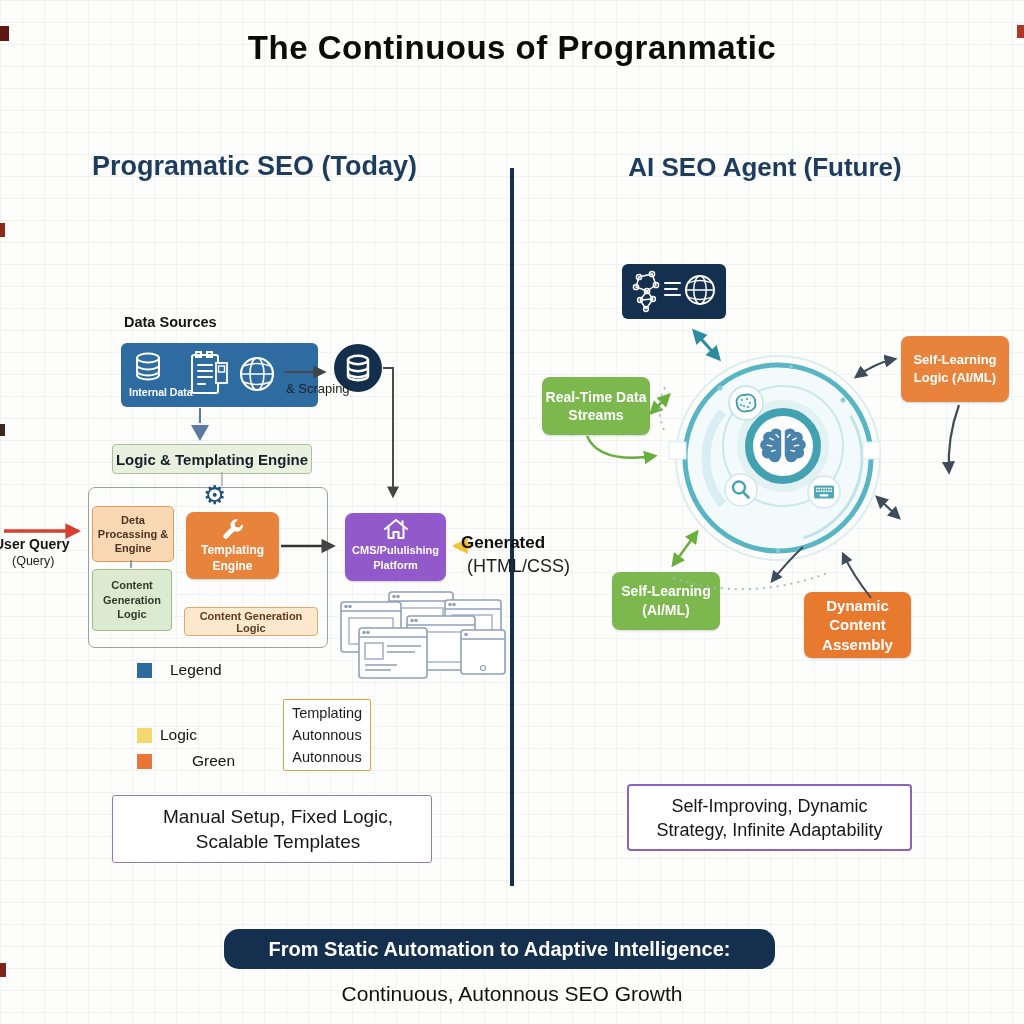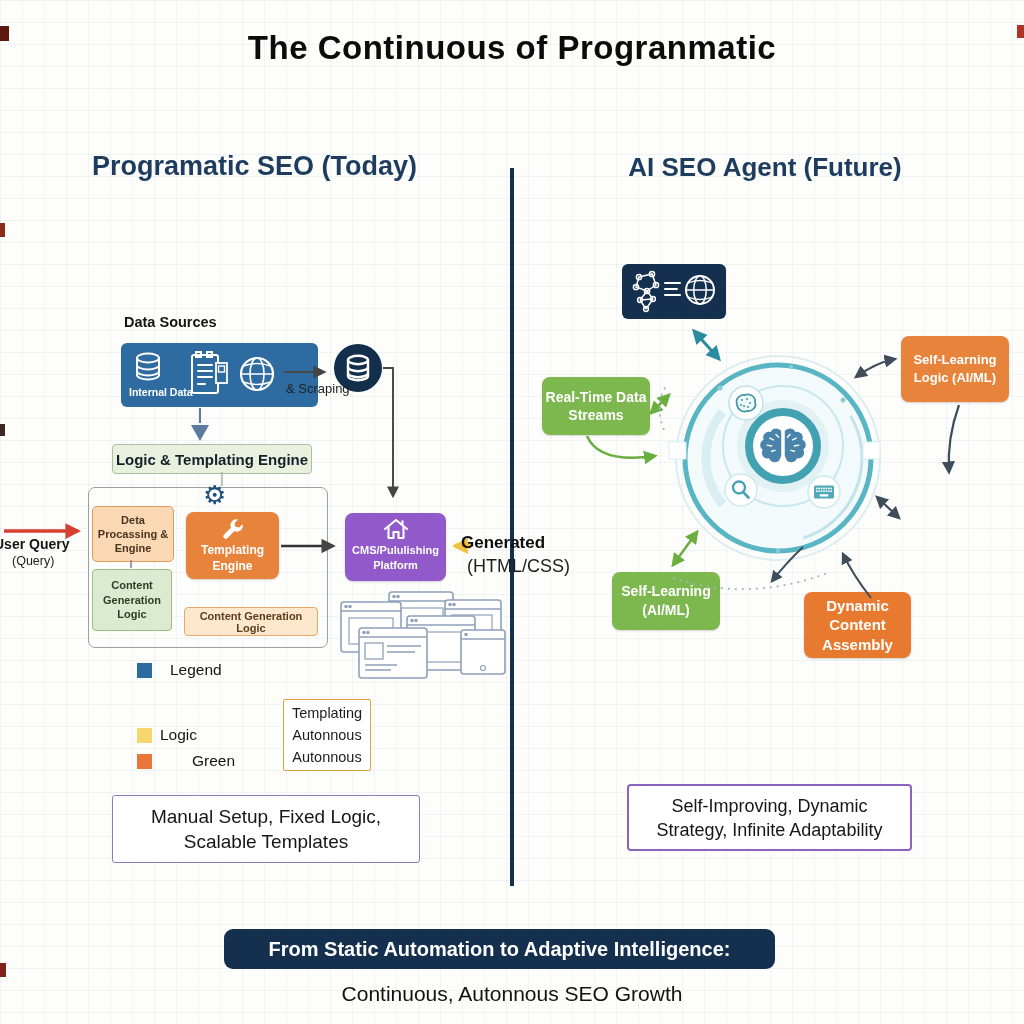--- a/index.html
+++ b/index.html
@@ -21,25 +21,25 @@
   .logicbox{background:#e9f0de;border:1.5px solid #a9bfa0;border-radius:4px;font-weight:bold;font-size:15px;color:#15202b;}
   .groupoutline{border:1.4px solid #9aa0a6;border-radius:7px;}
   .peachbox{background:#fbd8b4;border:1.5px solid #e09a5c;border-radius:5px;font-size:11px;font-weight:600;color:#4a3420;line-height:1.3;}
   .lgreenbox{background:#dcead0;border:1.5px solid #9dbd82;border-radius:4px;font-size:11px;font-weight:600;color:#2f3d28;line-height:1.35;}
   .orangebox{background:var(--orange);border-radius:8px;color:#fff;font-weight:bold;box-shadow:0 1px 2px rgba(0,0,0,.18);}
   .tagbox{background:#fde7cd;border:1.5px solid #e8a86a;border-radius:4px;font-size:11px;font-weight:bold;color:#5a3c1e;}
   .purplebox{background:var(--purple);border-radius:8px;color:#fff;font-weight:bold;box-shadow:0 1px 2px rgba(0,0,0,.18);}
   .greenbox{background:var(--green);border-radius:8px;color:#fff;font-weight:bold;box-shadow:0 1px 2px rgba(0,0,0,.15);}
   .navybox{background:var(--navy);border-radius:6px;}
   .circle{border-radius:50%;}
-  .summarybox{background:#fff;border:1.6px solid #8f7cc0;border-radius:3px;color:#161616;}
+  .summarybox{background:#fff;border:1.6px solid #8f7cc0;border-radius:3px;color:#161616;padding-left:12px;}
   .templatesbox{background:#fff;border:1.5px solid #e0a23c;border-radius:2px;color:#1c1c1c;font-size:14.5px;line-height:22px;text-align:center;padding-top:2px;}
   .legend-sq{width:15px;height:15px;display:inline-block;}
   .legend-row{position:absolute;display:flex;align-items:center;gap:8px;font-size:15.5px;color:#141414;}
-  .banner{background:var(--navy);border-radius:9px;color:#fff;font-weight:bold;font-size:20px;}
+  .banner{background:var(--navy);border-radius:15px;color:#fff;font-weight:bold;font-size:20px;}
   .subtitle{width:1024px;text-align:center;font-size:21px;color:#121212;}
   .gear{font-size:26px;color:#1d4e7e;line-height:1;}
   .artifact{position:absolute;}
   svg{display:block;}
 </style>
 </head>
 <body>
 
 <div class="stage">
 

